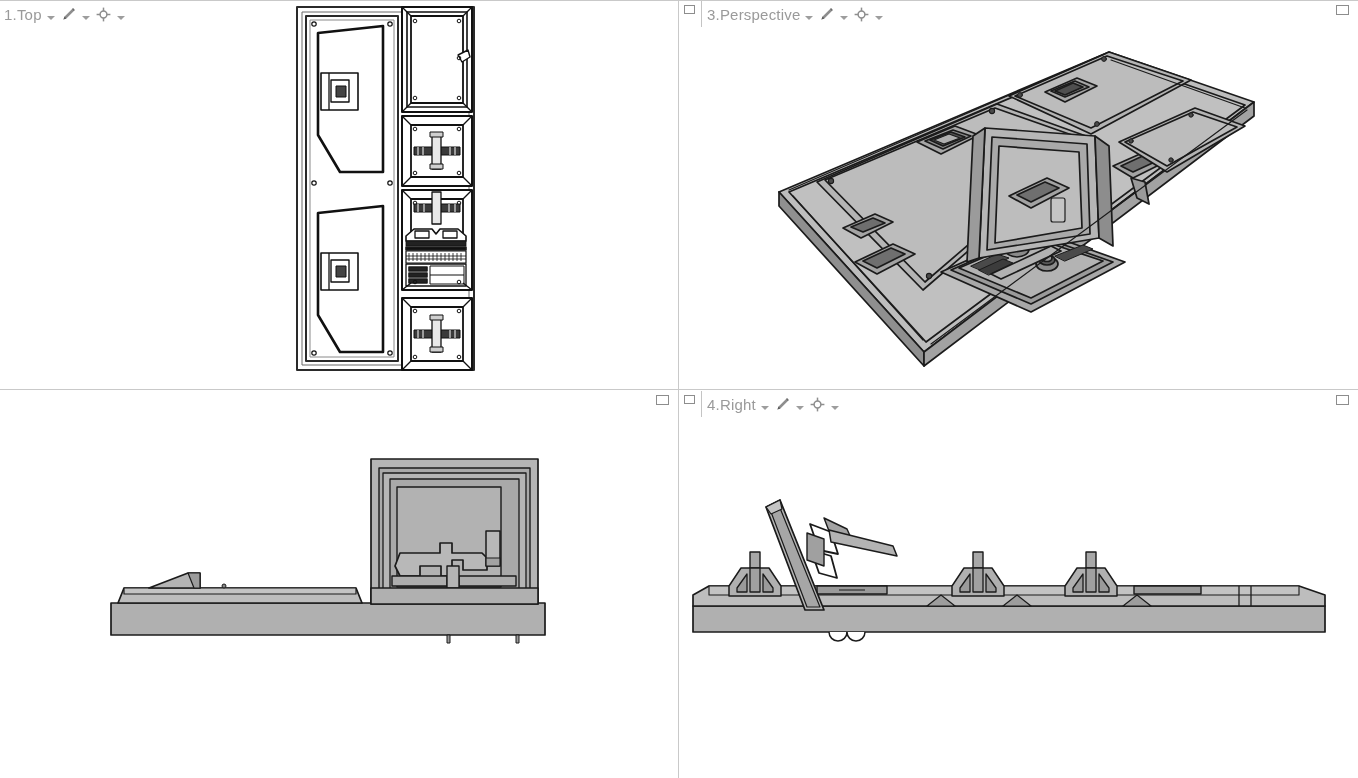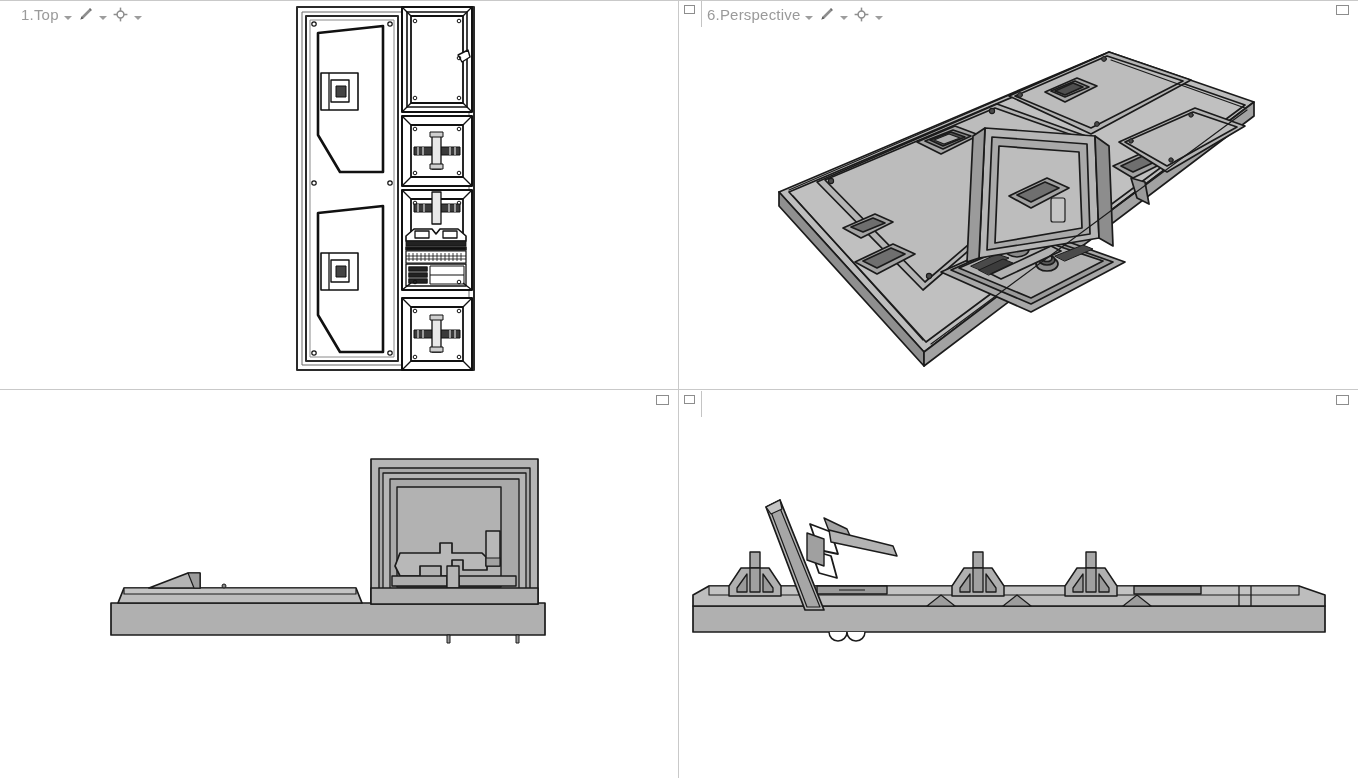--- a/index.html
+++ b/index.html
@@ -21,21 +21,21 @@
   .viewport{position:absolute;overflow:hidden;background:#ffffff;}
   #vp-top    {left:0;   top:0;   width:678px; height:389px;}
   #vp-persp  {left:679px;top:0;   width:679px; height:389px;}
   #vp-front  {left:0;   top:390px;width:678px; height:388px;}
   #vp-right  {left:679px;top:390px;width:679px;height:388px;}
 
   
   .vp-titlebar{
     position:absolute;left:0;top:0;right:0;height:28px;
     display:flex;align-items:center;
-    padding-left:21px;box-sizing:border-box;
+    padding-left:4px;box-sizing:border-box;
     pointer-events:none;
   }
   .vp-title{
     font-size:15px;color:#9a9a9a;letter-spacing:.2px;
     white-space:nowrap;line-height:1;
   }
   .mini-tri{
     width:0;height:0;margin:0 5px;
     border-left:4px solid transparent;border-right:4px solid transparent;
     border-top:4px solid #9d9d9d;position:relative;top:4px;
@@ -310,21 +310,21 @@
           <path d="M110 190 L426 54" fill="none" stroke-width="1.2"></path>
         </g>
       </svg>
     </div>
 
     <div class="restore-left"></div>
     <div class="left-rule"></div>
     <div class="restore-corner"></div>
 
     <div class="vp-titlebar indented">
-      <span class="vp-title">6.Perspective</span>
+      <span class="vp-title">3.Perspective</span>
       <span class="mini-tri"></span>
       <span class="vp-icon">
         <svg width="17" height="17" viewBox="0 0 17 17">
           <path d="M12.6 2.6 L14.4 4.4 L6.4 12.4 L3.4 13.6 L4.6 10.6 Z" fill="#8e8e8e"></path>
           <path d="M4.6 10.6 L6.4 12.4 L3.4 13.6 Z" fill="#5a5a5a"></path>
           <path d="M12.6 2.6 L14.4 4.4" stroke="#6d6d6d" stroke-width="1.4"></path>
         </svg>
       </span>
       <span class="mini-tri"></span>
       <span class="vp-icon">
@@ -442,19 +442,41 @@
             <path d="M407 178 L417 178 L417 202 L407 202 Z" fill="#a0a0a0" stroke-width="1.3"></path>
           </g>
         </g>
       </svg>
     </div>
 
     <div class="restore-left"></div>
     <div class="left-rule"></div>
     <div class="restore-corner"></div>
 
+    <div class="vp-titlebar indented">
+      <span class="vp-title">4.Right</span>
+      <span class="mini-tri"></span>
+      <span class="vp-icon">
+        <svg width="17" height="17" viewBox="0 0 17 17">
+          <path d="M12.6 2.6 L14.4 4.4 L6.4 12.4 L3.4 13.6 L4.6 10.6 Z" fill="#8e8e8e"></path>
+          <path d="M4.6 10.6 L6.4 12.4 L3.4 13.6 Z" fill="#5a5a5a"></path>
+          <path d="M12.6 2.6 L14.4 4.4" stroke="#6d6d6d" stroke-width="1.4"></path>
+        </svg>
+      </span>
+      <span class="mini-tri"></span>
+      <span class="vp-icon">
+        <svg width="17" height="17" viewBox="0 0 17 17">
+          <circle cx="8.5" cy="8.5" r="3.4" fill="none" stroke="#8e8e8e" stroke-width="1.5"></circle>
+          <line x1="8.5" y1="1.6" x2="8.5" y2="5.2" stroke="#8e8e8e" stroke-width="1.5"></line>
+          <line x1="8.5" y1="11.8" x2="8.5" y2="15.4" stroke="#8e8e8e" stroke-width="1.5"></line>
+          <line x1="1.6" y1="8.5" x2="5.2" y2="8.5" stroke="#8e8e8e" stroke-width="1.5"></line>
+          <line x1="11.8" y1="8.5" x2="15.4" y2="8.5" stroke="#8e8e8e" stroke-width="1.5"></line>
+        </svg>
+      </span>
+      <span class="mini-tri"></span>
+    </div>
   </div>
 
   <div class="divider vert" style="left:678px;"></div>
   <div class="divider horz" style="top:389px;"></div>
   <div class="divider horz" style="top:0px;"></div>
 
 </div>
 
 </body></html>

